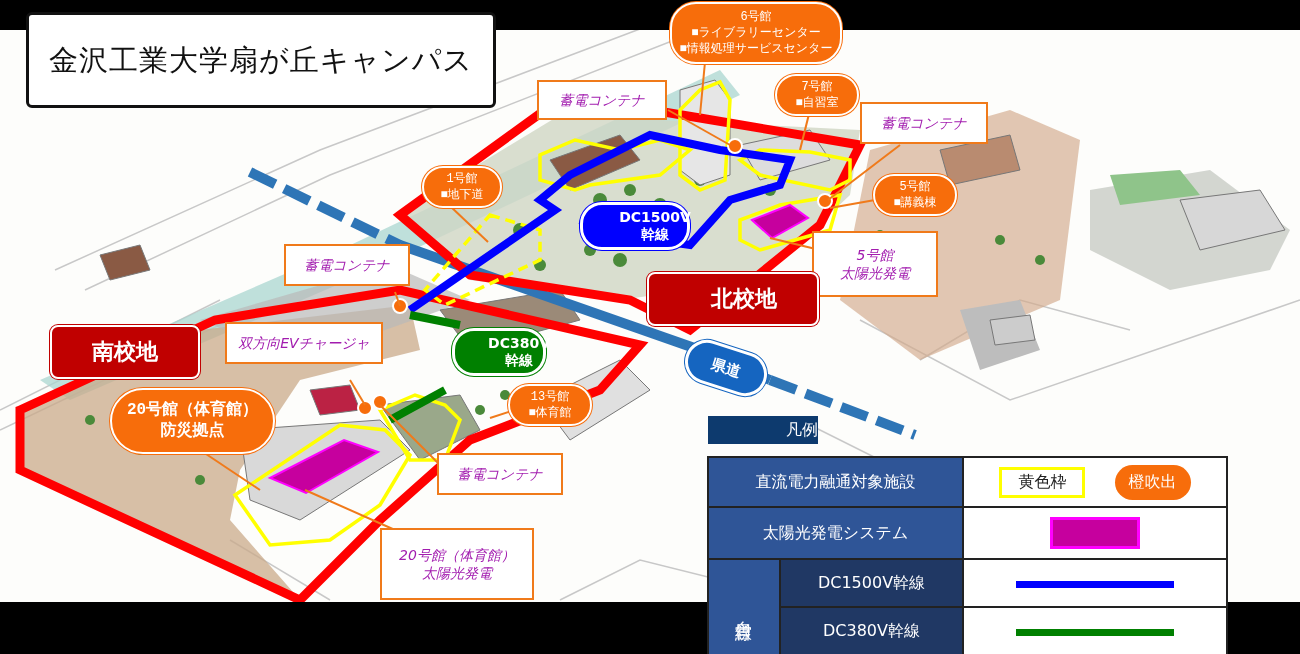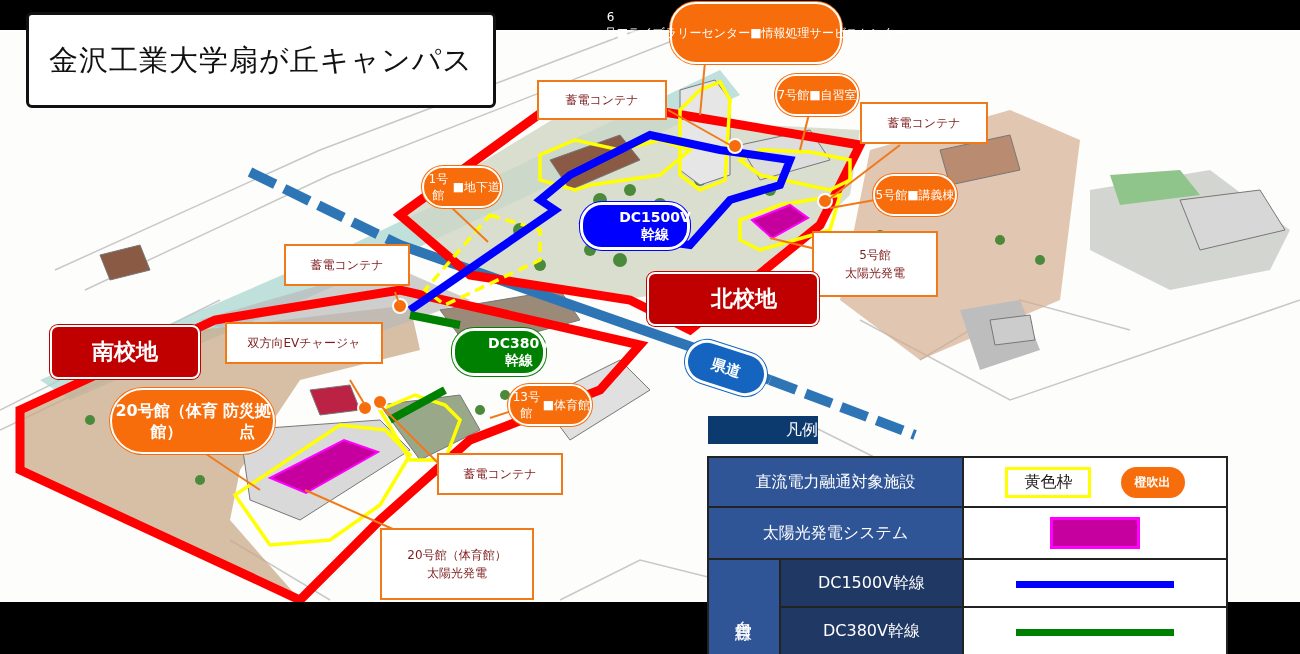--- a/index.html
+++ b/index.html
@@ -17,30 +17,30 @@
     box-sizing: border-box; text-align: center;
     display: flex; flex-direction: column; justify-content: center;
   }
   .title-box .t1, .title-box .t2 {
     font-weight: normal; font-size: 29px; line-height: 36px; color: #111; letter-spacing: 1px;
   }
 
   .bubble {
     position: absolute; background: #f76d0b; color: #fff; border-radius: 26px;
     text-align: center; box-sizing: border-box; font-size: 12px; line-height: 16px;
-    display: flex; flex-direction: row; justify-content: center; align-items: center;
-    border: 2px solid #fff; box-shadow: 0 0 0 1px #f76d0b;
+    display: flex; flex-direction: column; justify-content: center; align-items: center;
+    border: 2px solid #fff; box-shadow: 0 0 0 1px #f76d0b; font-family: Liberation Mono, monospace;
   }
   .bubble .sub { white-space: nowrap; }
   .bubble.big { font-size: 16px; line-height: 21px; font-weight: bold; border-radius: 34px; }
 
   .callout {
-    position: absolute; background: #fff; border: 2px solid #f07a1a; color: #7f1d1d;
-    font-size: 12px; line-height: 18px; text-align: center; box-sizing: border-box;
-    display: flex; flex-direction: column; justify-content: center; align-items: center;
+    position: absolute; background: #fff; border: 2px solid #f07a1a; color: #a21caf;
+    font-size: 14px; line-height: 18px; text-align: center; box-sizing: border-box;
+    display: flex; flex-direction: column; justify-content: center; align-items: center; font-style: italic;
   }
 
   .campus-label {
     position: absolute; background: #c00000; color: #fff; font-weight: bold;
     font-size: 22px; border-radius: 8px; border: 2px solid #fff;
     box-shadow: 0 0 0 1px #c00000; display: flex; align-items: center; justify-content: center;
   }
 
   .trunk-pill {
     position: absolute; color: #fff; font-weight: bold; font-size: 14px; line-height: 17px;
@@ -73,21 +73,21 @@
   }
   .legend-table .lbl { background: #2f5597; color: #fff; }
   .legend-table .lbl.dark { background: #203864; }
   .legend-table .vert { background: #2f5597; color: #fff; width: 70px; font-size: 17px; line-height: 20px; }
   .legend-table .sample { width: 262px; background: #fff; }
   .yellow-frame {
     display: inline-block; border: 3px solid #ffff00; padding: 2px 16px; font-size: 16px;
     color: #222; vertical-align: middle; margin-right: 24px;
   }
   .orange-pill {
-    display: inline-block; background: #f76d0b; color: #fff; font-weight: bold; font-size: 12px;
+    display: inline-block; background: #f76d0b; color: #fff; font-weight: normal; font-size: 16px;
     border-radius: 18px; padding: 7px 14px; vertical-align: middle;
   }
   .magenta-swatch {
     display: inline-block; width: 90px; height: 32px; background: #c6009e; border: 3px solid #ff00ff;
     box-sizing: border-box; vertical-align: middle;
   }
   .line-swatch { display: inline-block; width: 158px; height: 7px; vertical-align: middle; }
 </style>
 </head>
 <body>

